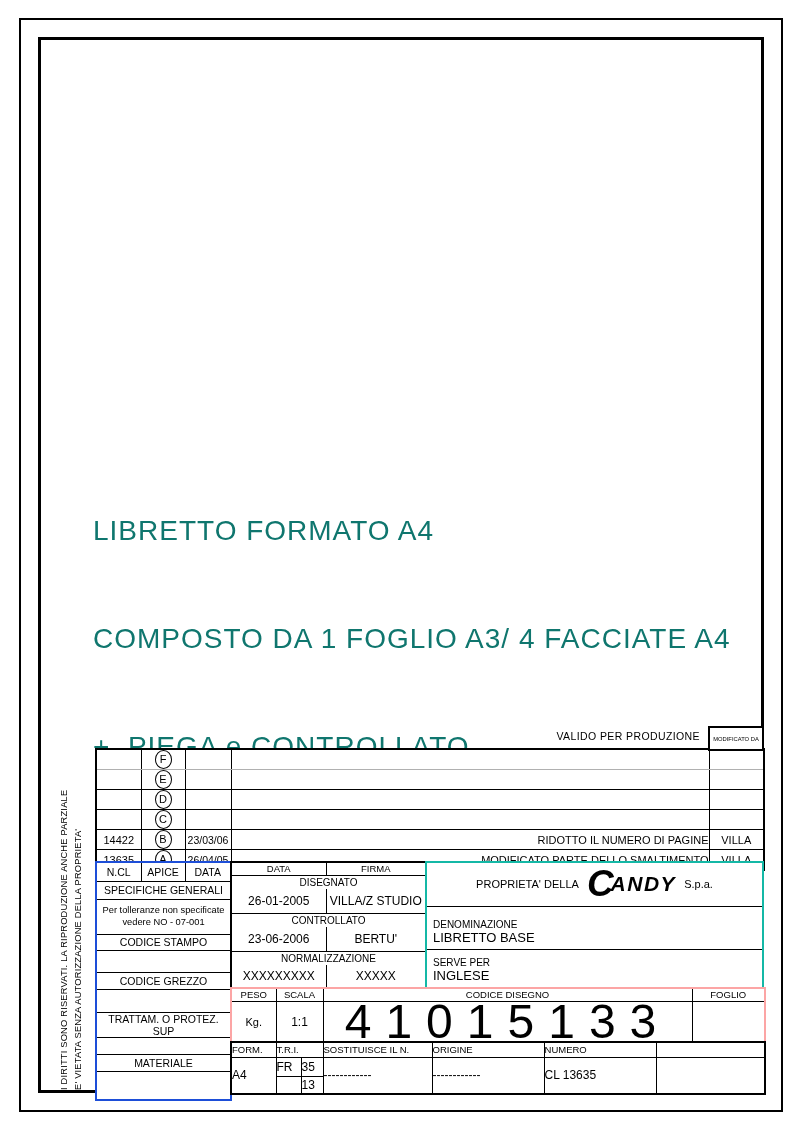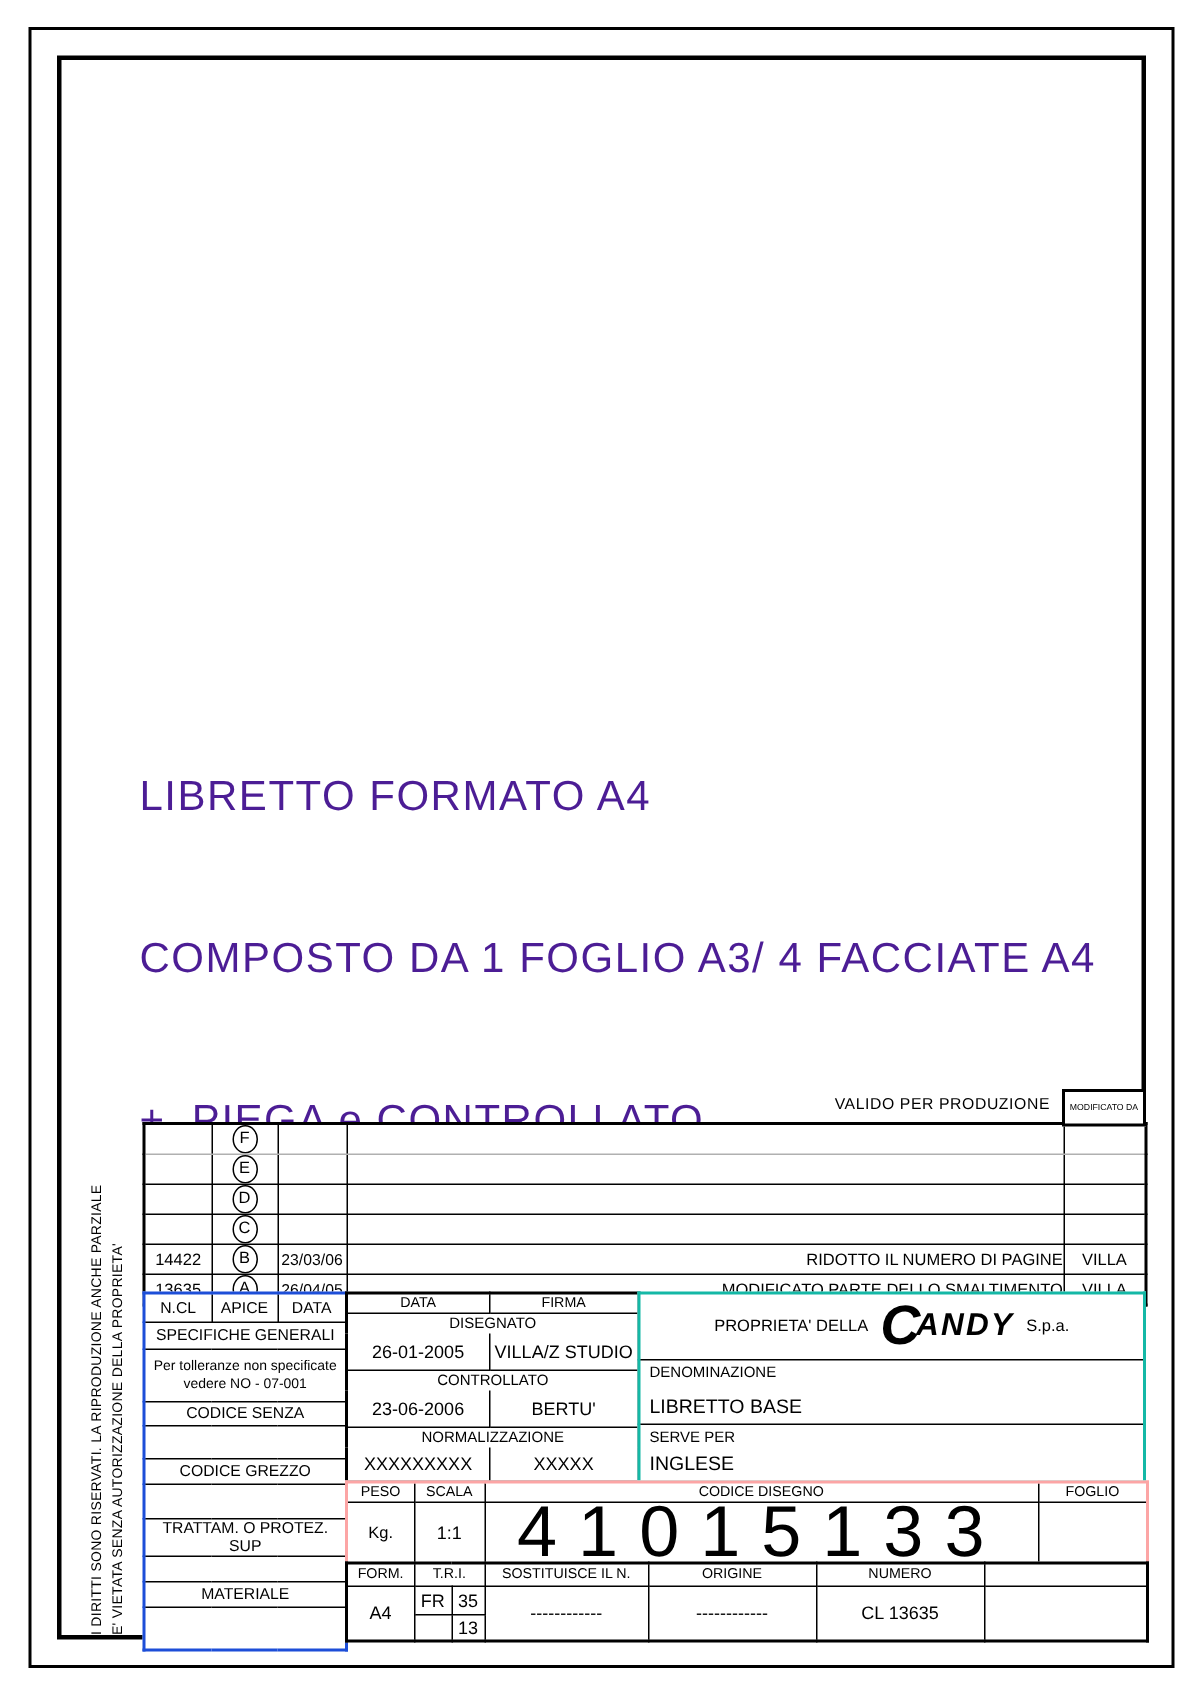--- a/index.html
+++ b/index.html
@@ -6,21 +6,21 @@
   .page {
     position:relative; width:802px; height:1134px; background:#fff;
     font-family:"Liberation Sans", sans-serif; color:#000;
     outline:1px solid #9a9a9a; overflow:hidden;
   }
   .outer-frame { position:absolute; left:19px; top:18px; width:764px; height:1094px;
     border:2px solid #000; box-sizing:border-box; }
   .inner-frame { position:absolute; left:38px; top:37px; width:726px; height:1056px;
     border:3px solid #000; box-sizing:border-box; }
 
-  .red-notice { position:absolute; left:93px; top:441px; color:#4c1d95;
+  .red-notice { position:absolute; left:93px; top:441px; color:#0f766e;
     font-size:28px; line-height:36px; letter-spacing:1px; white-space:pre; }
 
   .valido { position:absolute; left:500px; top:730px; width:200px; text-align:right;
     font-size:10.5px; letter-spacing:0.4px; }
 
   .modificato-box { position:absolute; left:708px; top:726px; width:56px; height:25px;
     border:2px solid #000; box-sizing:border-box; background:#fff; z-index:5;
     display:flex; align-items:center; justify-content:center;
     font-size:5.8px; white-space:nowrap; overflow:hidden; }
 
@@ -50,34 +50,34 @@
 
   
   .right-block { left:425px; top:861px; width:339px; height:126px; border:2px solid #14b8a6; }
   .right-block td { font-size:10px; vertical-align:top; }
   .rb-flex { display:flex; align-items:center; justify-content:center; height:100%; gap:8px; }
   .proprieta-lbl { font-size:11px; }
   .candy-logo { display:flex; align-items:center; font-style:italic; font-weight:bold; }
   .candy-c { font-size:37px; line-height:30px; }
   .candy-rest { font-size:21px; letter-spacing:1.5px; margin-left:-3px; }
   .spa { font-size:11px; }
-  .lbl-val { display:flex; flex-direction:column; justify-content:space-between;
+  .lbl-val { display:flex; flex-direction:column; justify-content:flex-end;
     height:100%; box-sizing:border-box; padding:3px 0 4px 6px; }
   .lbl-val .v { font-size:13px; }
 
   
   .band1 { left:230px; top:987px; width:534px; height:54px; border:2px solid #fca5a5; }
   .band1 td { text-align:center; }
   .band1 td.hdr { font-size:9.5px; }
   .big-num { font-size:48px; font-weight:normal; letter-spacing:14px; line-height:40px;
     text-align:center; white-space:nowrap; }
 
   
   .band2 { left:230px; top:1041px; width:534px; height:52px; border:2px solid #000; }
-  .band2 td { text-align:center; font-size:12px;margin-left:26px; }
+  .band2 td { font-size:12px;margin-left:26px; }
   .band2 td.hdr { font-size:9.5px; }
 
   .disclaimer { position:absolute; left:58px; top:1090px; width:345px; height:28px;
     transform:rotate(-90deg); transform-origin:0 0; font-size:9.3px; line-height:1.5;
     white-space:nowrap; letter-spacing:0.2px; }
 </style>
 </head>
 <body>
 
 <div class="page">
@@ -163,21 +163,21 @@
     <tr style="height:18px">
           <td colspan="3">SPECIFICHE GENERALI</td>
         </tr>
     <tr style="height:35px">
           <td colspan="3" class="small">
       <div>Per tolleranze non specificate</div>
       <div>vedere NO - 07-001</div>
     </td>
         </tr>
     <tr style="height:16px">
-          <td colspan="3">CODICE SENZA</td>
+          <td colspan="3">CODICE STAMPO</td>
         </tr>
     <tr style="height:22px">
           <td colspan="3"></td>
         </tr>
     <tr style="height:17px">
           <td colspan="3">CODICE GREZZO</td>
         </tr>
     <tr style="height:23px">
           <td colspan="3"></td>
         </tr>

